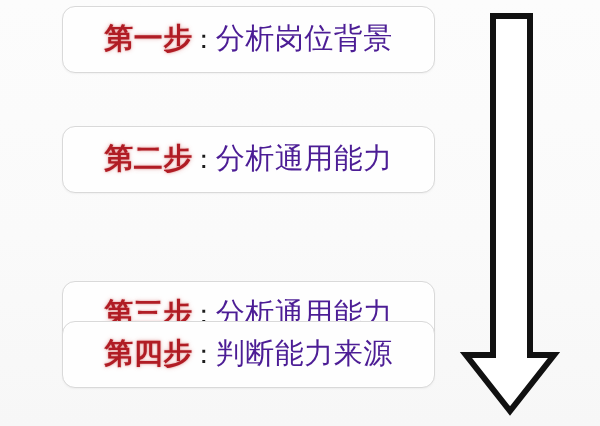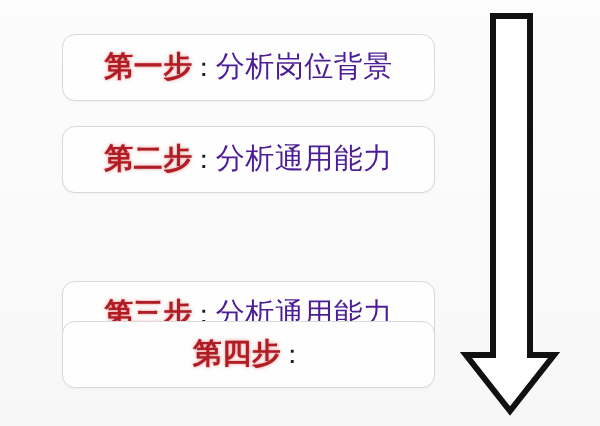--- a/index.html
+++ b/index.html
@@ -37,21 +37,21 @@
     background: #fefefe;
     border: 1.4px solid #d9d9d9;
     border-radius: 13px;
     box-shadow: 0 1px 2px rgba(0,0,0,0.045),
                 0 0 0 1px rgba(255,255,255,0.6) inset;
     display: flex;
     align-items: center;
     justify-content: center;
     overflow: hidden;
   }
-  .step-box-1 { top: 34px; font-family: Liberation Serif, serif; }
+  .step-box-1 { top: 6px; font-family: Liberation Serif, serif; }
   .step-box-2 { top: 126px; align-items: center; }
   .step-box-3 { top: 233px; margin-top: 48px; }
   .step-box-4 { top: 321px; }
 
   .step-line {
     display: flex;
     align-items: baseline;
     justify-content: center;
     white-space: nowrap;
     line-height: 1;
@@ -121,20 +121,21 @@
         <span class="step-label">第三步</span>
         <span class="step-colon">：</span>
         <span class="step-text">分析通用能力</span>
       </div>
     </div>
 
     <div class="step-box step-box-4">
       <div class="step-line">
         <span class="step-label">第四步</span>
         <span class="step-colon">：</span>
+        <span class="step-text">判断能力来源</span>
       </div>
     </div>
 
   </div>
 
   <div class="arrow-wrap">
     <svg class="arrow-svg" width="145" height="426" viewBox="0 0 145 426">
       <polygon points="38,16 75,16 75,355 99,355 55,411 11,355 38,355" fill="#ffffff" stroke="#111111" stroke-width="6" stroke-linejoin="miter"></polygon>
     </svg>
   </div>

